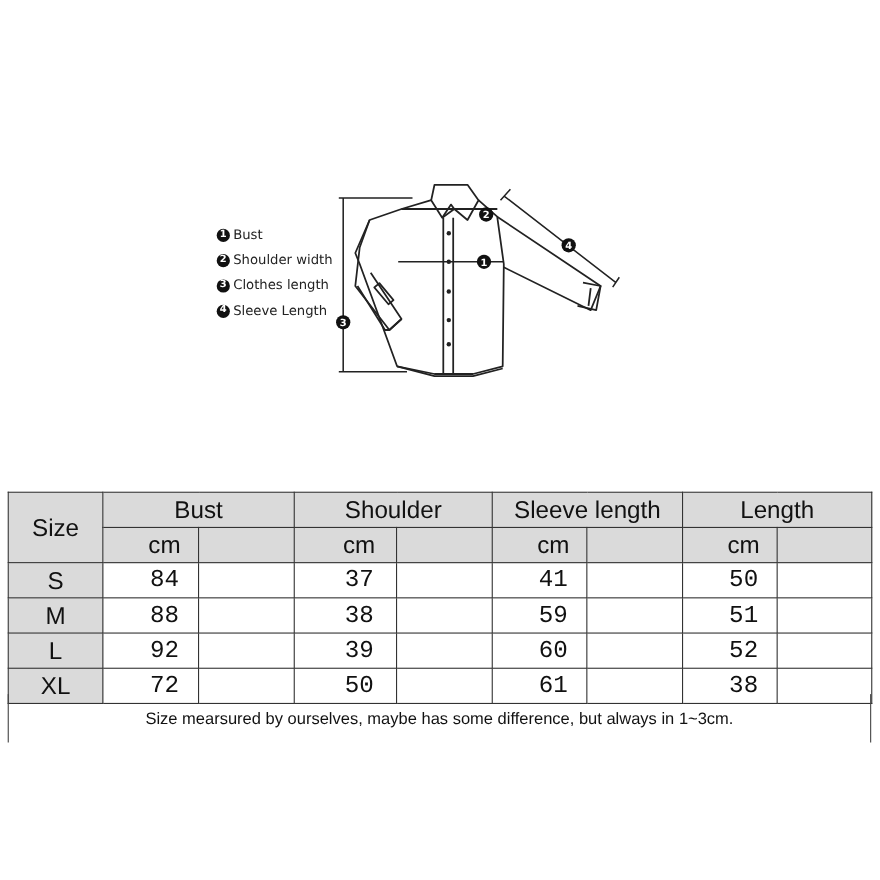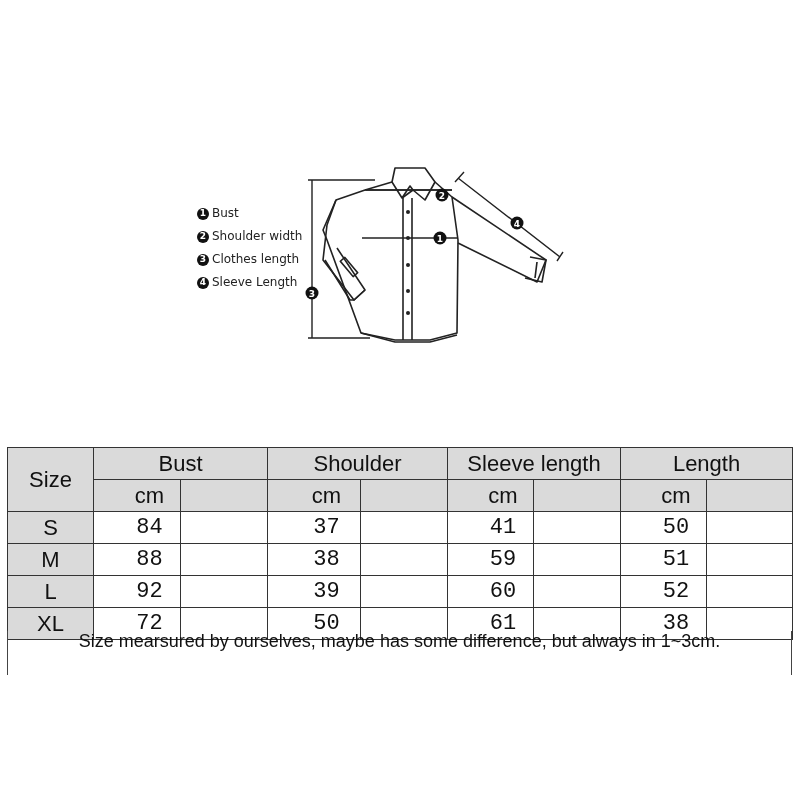--- a/index.html
+++ b/index.html
@@ -7,21 +7,21 @@
   .diagram { position:absolute; left:190px; top:160px; width:400px; height:200px; }
   .legend { position:absolute; left:197px; top:202px; font-family:"DejaVu Sans", sans-serif; font-size:12px; line-height:23px; color:#222; }
   .legend-item { display:flex; align-items:center; height:23px; }
   .badge { display:inline-flex; width:12px; height:12px; border-radius:50%; background:#111; color:#fff; font-size:9px; font-weight:bold; align-items:center; justify-content:center; margin-right:3px; }
   table.size { position:absolute; left:7px; top:431px; border-collapse:collapse; table-layout:fixed; width:785px;margin-top:16px; }
   table.size td { border:1.5px solid #333; text-align:center; padding:0; font-size:22px; height:31px; }
   .hdr { background:#dadada; }
   .size-col { background:#dadada; }
   td.unit { text-align:left; padding-left:25px !important; }
   td.val { text-align:left; padding-left:25px !important; font-family:Liberation Mono, monospace; font-size:20px; }
-  .footer { position:absolute; left:7px; top:631px; width:783px; height:44px; border-left:1.5px solid #444; border-right:1.5px solid #444; font-size:18px; display:flex; align-items:flex-start; justify-content:center; }
+  .footer { position:absolute; left:7px; top:631px; width:783px; height:44px; border-left:1.5px solid #444; border-right:1.5px solid #444; font-size:15px; display:flex; align-items:center; justify-content:center; }
 </style>
 </head>
 <body>
 
 <div class="diagram">
   <svg width="400" height="200" viewBox="0 0 400 200">
     <g fill="none" stroke="#222" stroke-width="1.6" stroke-linejoin="round">
 
       <path d="M205 8 L235 8 L245 22 L235 40 L223 30 L212 38 L202 22 Z"></path>
       <path d="M212 38 L220 26 L223 30"></path>

